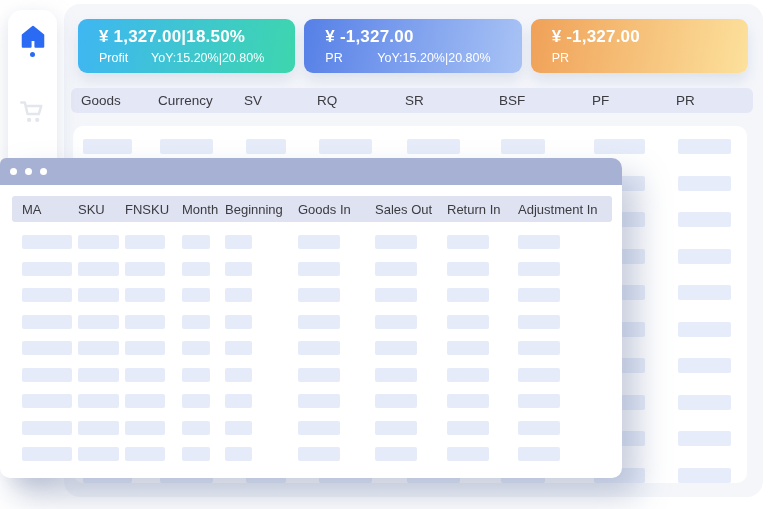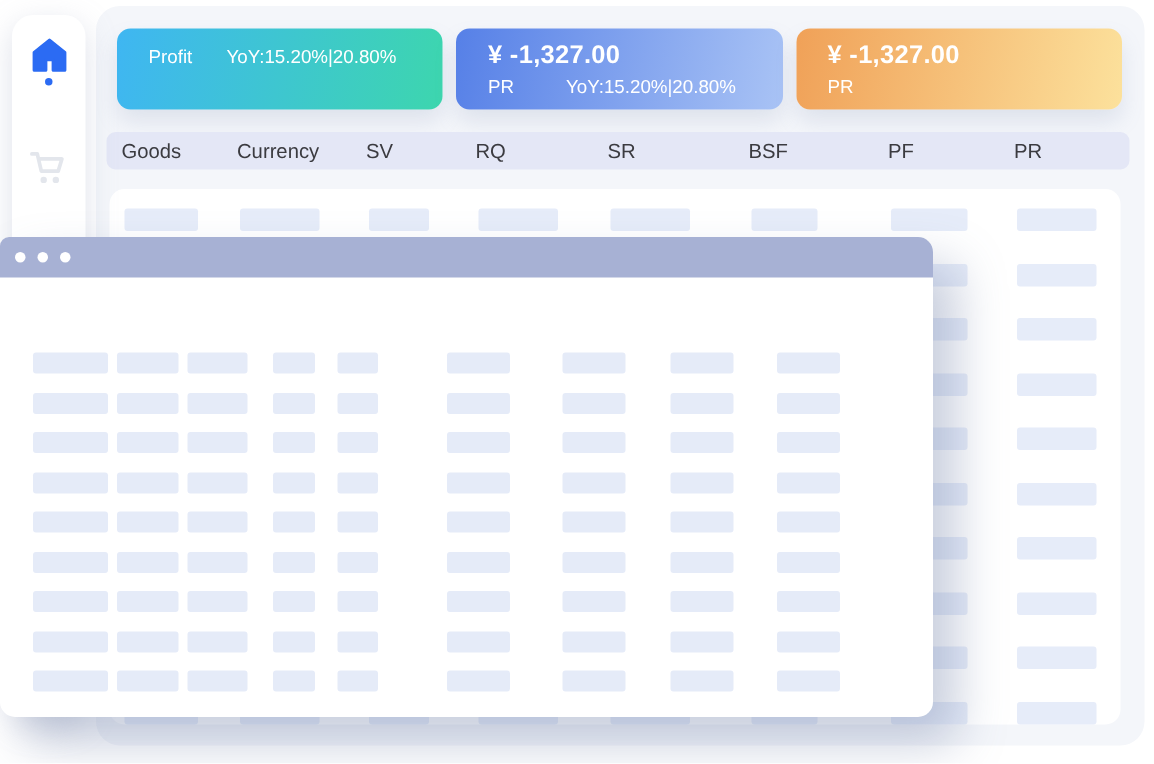--- a/index.html
+++ b/index.html
@@ -63,20 +63,21 @@
         </g>
         <circle class="cart-wheel" cx="9" cy="18.6" r="1.9" fill="#e3e6ec"></circle>
         <circle class="cart-wheel" cx="16.2" cy="18.6" r="1.9" fill="#e3e6ec"></circle>
       </svg>
     </div>
   </aside>
 
   <div class="main-card">
     <div class="stat-cards" id="stat-cards">
         <div class="stat-card" style="background: linear-gradient(100deg, rgb(63, 182, 242), rgb(61, 214, 174));">
+          <div class="sc-value">¥ 1,327.00|18.50%</div>
           <div class="sc-sub">
             <span class="sc-label">Profit</span>
             <span class="sc-yoy">YoY:15.20%|20.80%</span>
           </div>
         </div>
         <div class="stat-card" style="background: linear-gradient(100deg, rgb(86, 128, 231), rgb(169, 195, 245));">
           <div class="sc-value">¥ -1,327.00</div>
           <div class="sc-sub">
             <span class="sc-label">PR</span>
             <span class="sc-yoy">YoY:15.20%|20.80%</span>
@@ -203,20 +204,31 @@
         </div>
       </div>
   </div>
 
   <div class="modal">
     <div class="titlebar" id="modal-titlebar">
         <span class="dot"></span>
         <span class="dot"></span>
         <span class="dot"></span>
       </div>
+    <div class="thead-modal grid-modal" id="modal-thead">
+        <span class="th">MA</span>
+        <span class="th">SKU</span>
+        <span class="th">FNSKU</span>
+        <span class="th">Month</span>
+        <span class="th">Beginning</span>
+        <span class="th">Goods In</span>
+        <span class="th">Sales Out</span>
+        <span class="th">Return In</span>
+        <span class="th">Adjustment In</span>
+      </div>
     <div class="tbody-modal" id="modal-tbody">
         <div class="skelrow grid-modal" style="top: 7px;">
           <span class="pill m" style="width: 50px;"></span>
           <span class="pill m" style="width: 41px;"></span>
           <span class="pill m" style="width: 40px;"></span>
           <span class="pill m" style="width: 28px;"></span>
           <span class="pill m" style="width: 27px;"></span>
           <span class="pill m" style="width: 42px;"></span>
           <span class="pill m" style="width: 42px;"></span>
           <span class="pill m" style="width: 42px;"></span>

